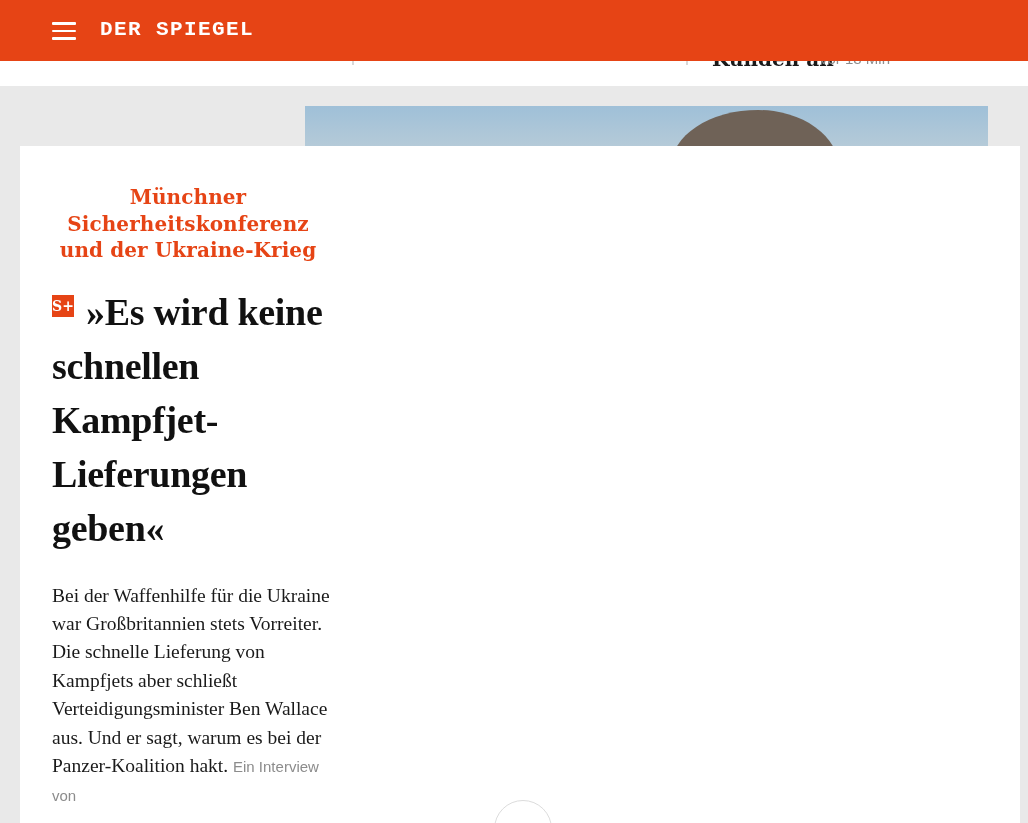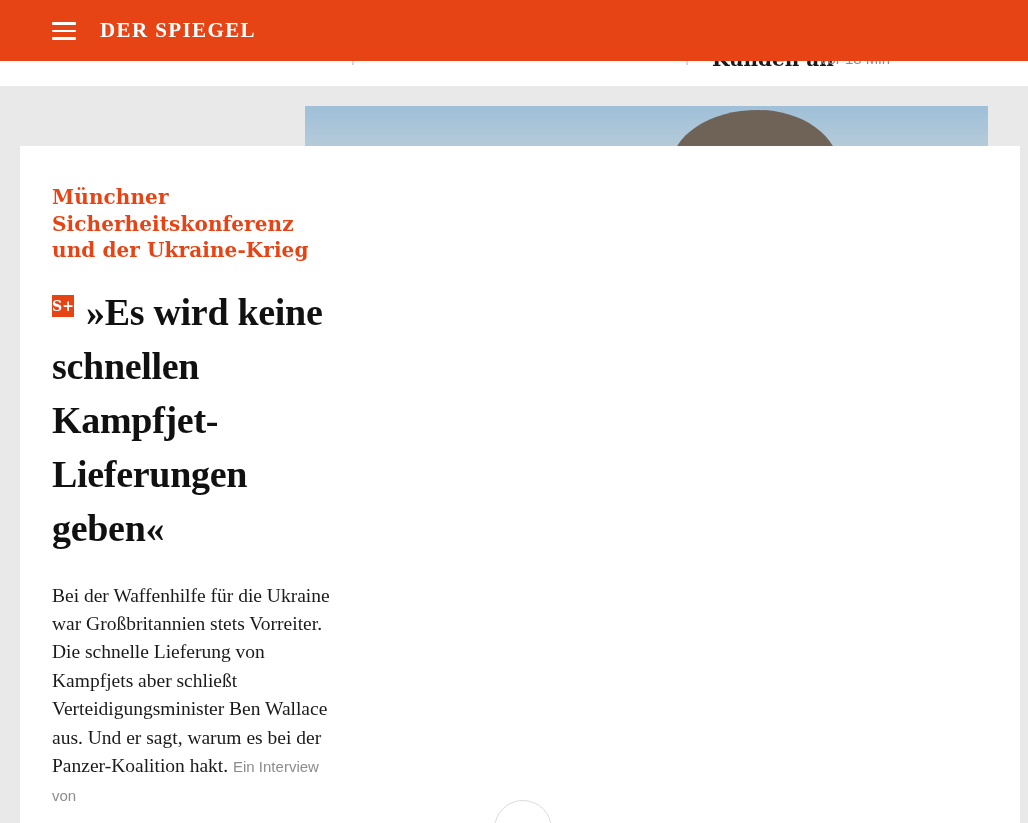--- a/index.html
+++ b/index.html
@@ -38,21 +38,21 @@
     display: block;
     width: 24px; height: 2.5px;
     background: #fff;
     margin-bottom: 5px;
     border-radius: 1px;
   }
   #brand {
     position: absolute;
     left: 100px; top: 18px;
     color: #fff;
-    font-family: Liberation Serif, serif;
+    font-family: Liberation Mono, monospace;
     font-weight: bold;
     font-size: 21px;
     letter-spacing: 1.4px;
     white-space: nowrap;
   }
 
   
   #ticker-strip {
     position: absolute;
     top: 61px; left: 0;
@@ -216,20 +216,21 @@
     padding: 38px 0 0 32px;
   }
   #kicker {
     color: #e64415;
     font-family: "DejaVu Serif", serif;
     font-weight: bold;
     font-size: 20px;
     line-height: 1.33;
     width: 272px;
     letter-spacing: .1px;
+    text-align: center;
   }
   #headline-wrap {
     margin-top: 22px;
     width: 300px;
   }
   #spon-badge {
     display: inline-block;
     width: 22px; height: 22px;
     background: #e64415;
     color: #fff;

